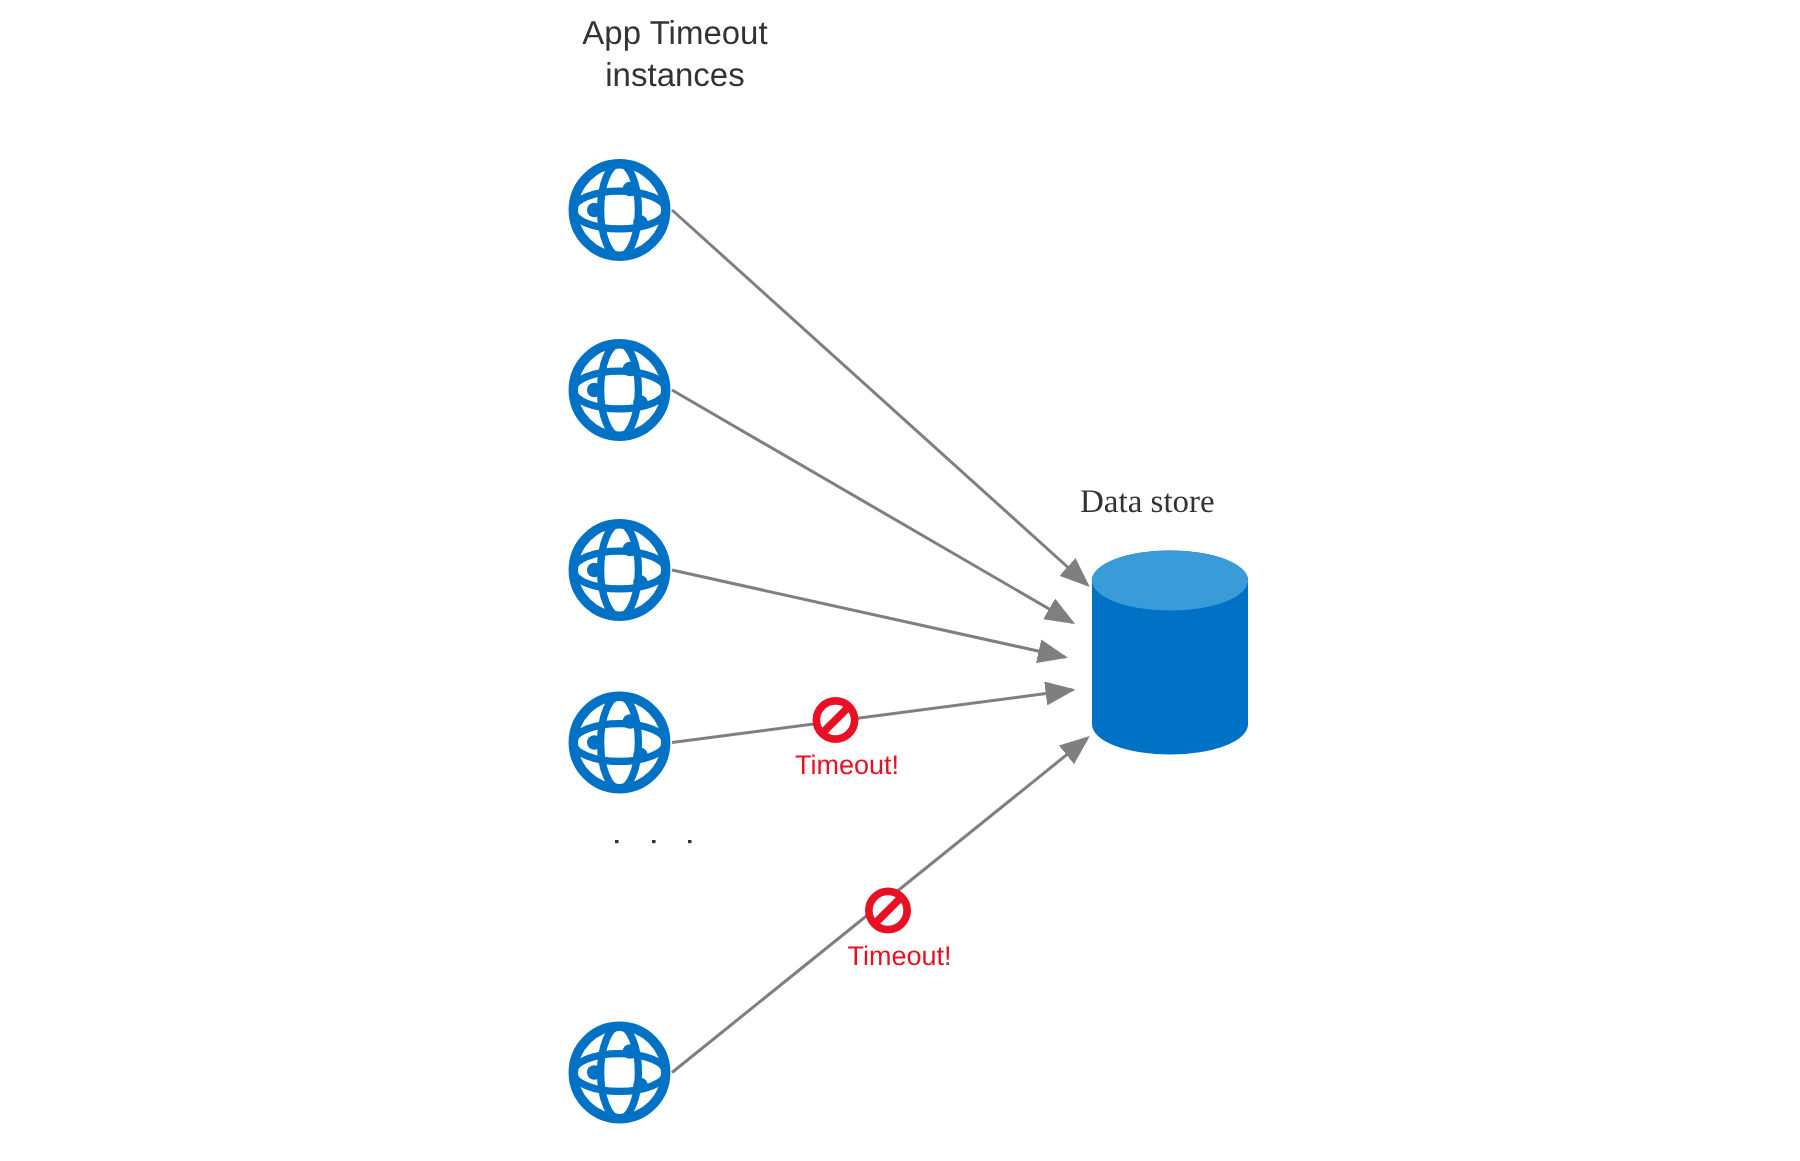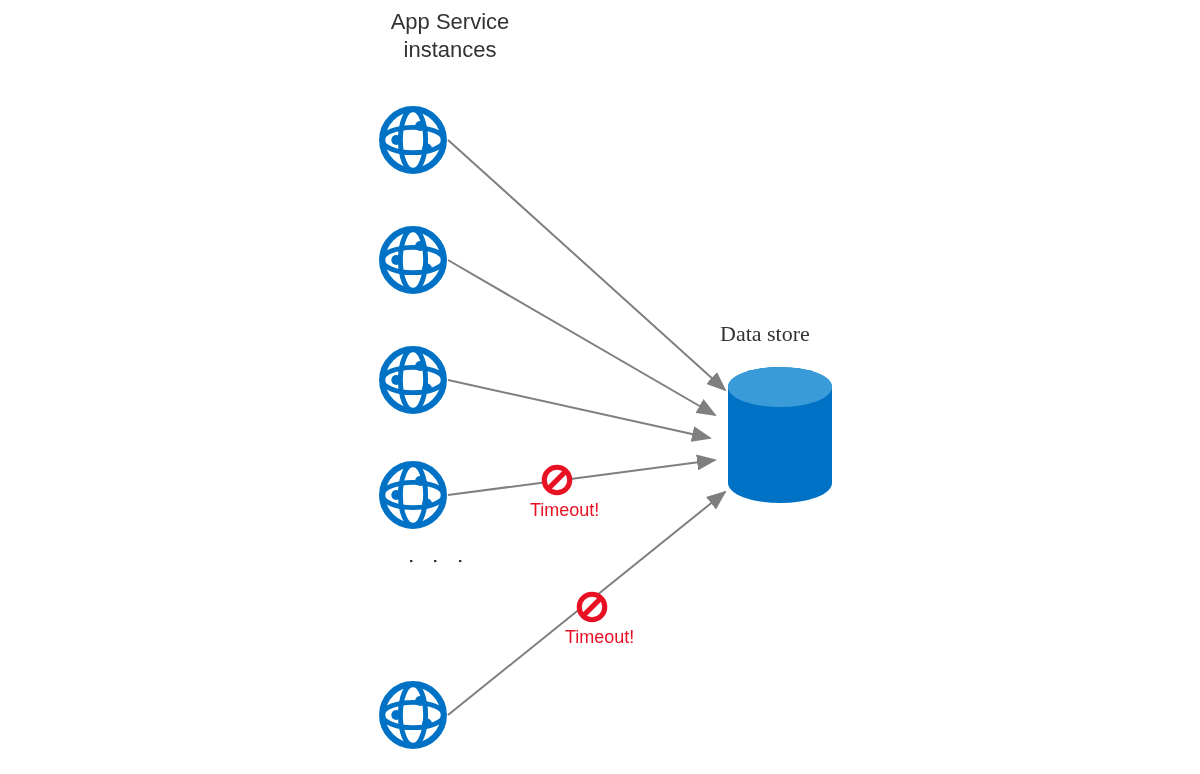--- a/index.html
+++ b/index.html
@@ -67,21 +67,21 @@
 
   <line x1="448" y1="260" x2="715" y2="415" stroke="#7f7f7f" stroke-width="2" marker-end="url(#arrowhead)"></line>
 
   <line x1="448" y1="380" x2="710" y2="438" stroke="#7f7f7f" stroke-width="2" marker-end="url(#arrowhead)"></line>
 
   <line x1="448" y1="495" x2="715" y2="460" stroke="#7f7f7f" stroke-width="2" marker-end="url(#arrowhead)"></line>
 
   <line x1="448" y1="715" x2="725" y2="492" stroke="#7f7f7f" stroke-width="2" marker-end="url(#arrowhead)"></line>
 </svg>
 
-<div class="label" style="left:350px; top:8px; width:200px; white-space:pre-line;">App Service
+<div class="label" style="left:350px; top:8px; width:200px; white-space:pre-line;">App Timeout
 instances</div>
 
 <div class="label" style="left:720px; top:320px;font-family:Liberation Serif, serif;">Data store</div>
 
 <div class="instance-icon" style="left:378px; top:105px;">
   <svg viewBox="0 0 100 100" width="70" height="70">
     <circle cx="50" cy="50" r="44" fill="none" stroke="#0072c6" stroke-width="9"></circle>
     <ellipse cx="50" cy="50" rx="44" ry="18" fill="none" stroke="#0072c6" stroke-width="7"></ellipse>
     <ellipse cx="50" cy="50" rx="18" ry="44" fill="none" stroke="#0072c6" stroke-width="7"></ellipse>
     <circle cx="26" cy="50" r="7" fill="#0072c6"></circle>

